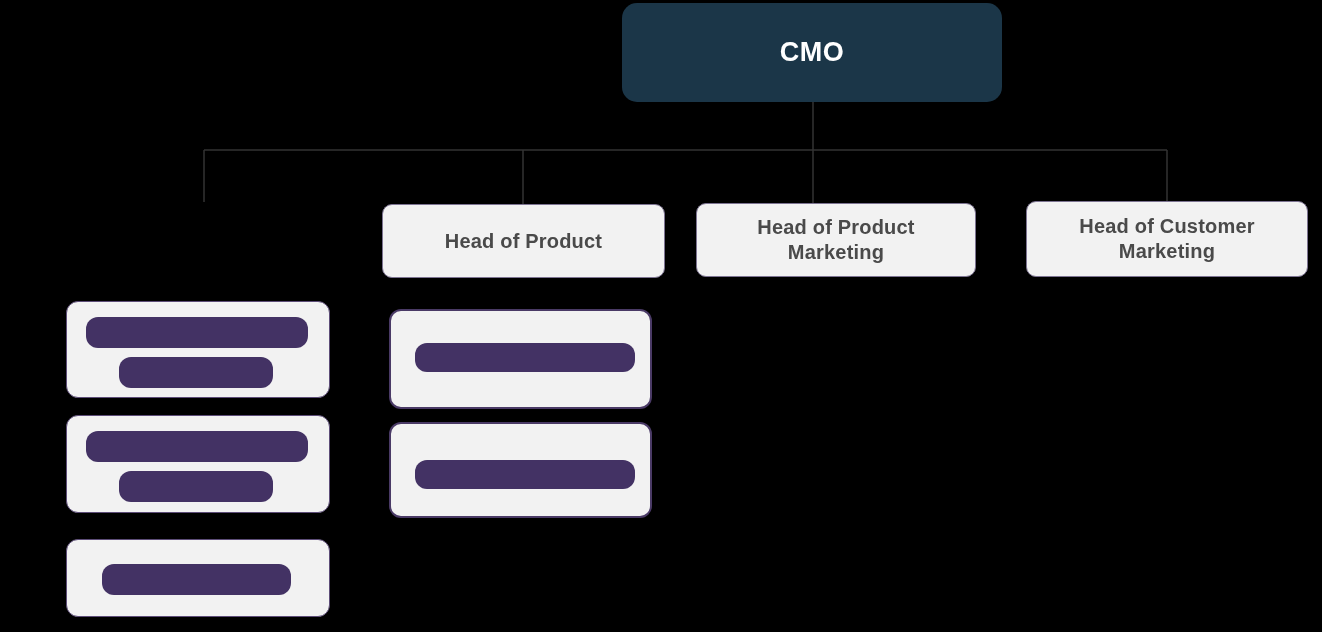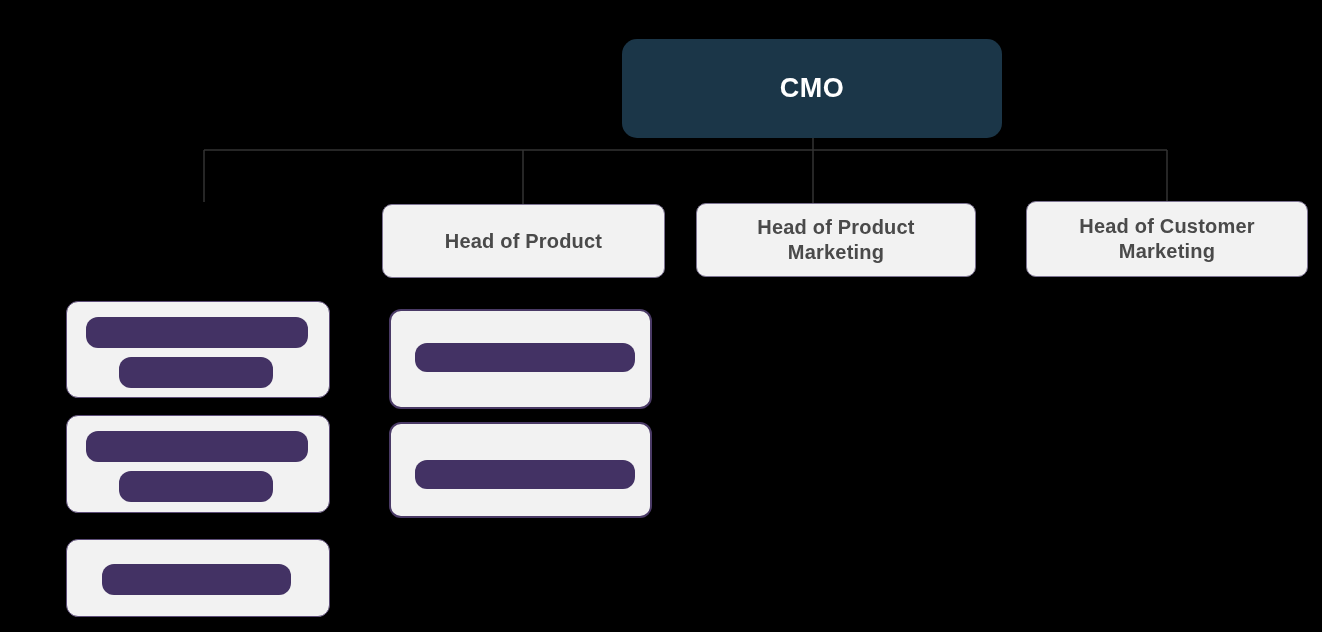--- a/index.html
+++ b/index.html
@@ -36,21 +36,21 @@
     text-align:center;
     color:var(--node-text);
     font-weight:700;font-size:20px;line-height:1.25;
     letter-spacing:0.2px;
   }
   .root{
     left:622px;top:3px;width:380px;height:99px;
     background:var(--root-bg);
     border:none;border-radius:15px;
     color:var(--root-text);
-    font-size:27px;letter-spacing:0.5px;margin-top:36px;
+    font-size:27px;letter-spacing:0.5px;
   }
   .n-dg{left:63px;top:202px;width:282px;height:73px;}
   .n-ct{left:382px;top:204px;width:283px;height:74px;}
   .n-pm{left:696px;top:203px;width:280px;height:74px;padding:0 40px;}
   .n-cm{left:1026px;top:201px;width:282px;height:76px;padding:0 12px;}
   .card{
     position:absolute;
     background:var(--node-bg);
     border:1px solid var(--card-border);
     border-radius:12px;

